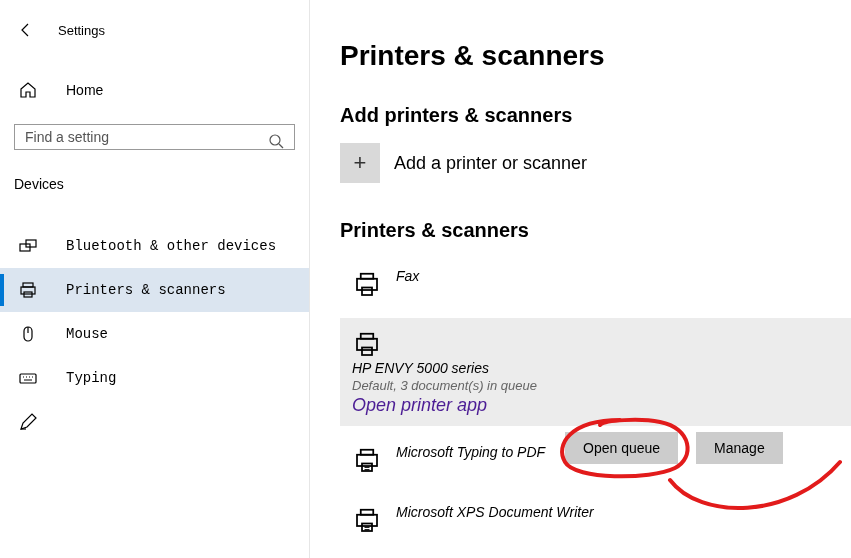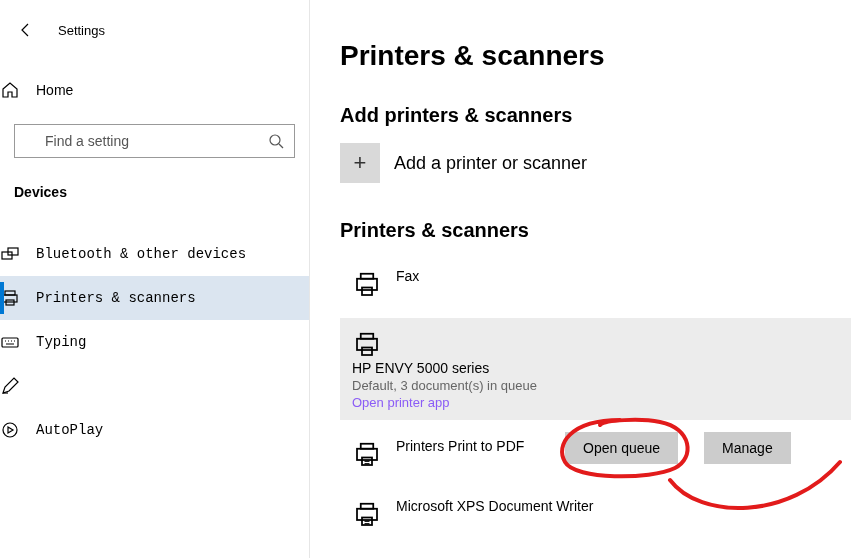--- a/index.html
+++ b/index.html
@@ -26,49 +26,50 @@
     align-items: center;
     height: 40px;
     padding-left: 18px;
   }
   .back-icon { width: 16px; height: 16px; margin-right: 24px; }
   .app-title { font-size: 13px; }
   .search-wrap { padding: 12px 14px 8px 14px; }
   .search-box {
     position: relative;
     border: 1px solid #999;
-    height: 34px;
-    padding-left: 20px;
+    height: 26px;
   }
   .search-input {
     width: 100%; height: 100%;
     border: none; outline: none;
     padding: 0 34px 0 10px;
     font-size: 14px;
     font-family: inherit;
     color: #555;
     background: transparent;
   }
   .search-input::placeholder { color: #555; }
   .search-glyph {
     position: absolute; right: 10px; top: 8px;
     width: 16px; height: 16px;
   }
   .category {
-    font-weight: 700;
+    font-weight: 400;
     padding: 18px 14px 10px 14px;
     font-size: 14px;
   }
   .nav { margin-top: 22px; font-family: Liberation Mono, monospace; }
   .nav-item {
     display: flex;
     align-items: center;
     height: 44px;
+    padding-left: 18px;
     cursor: default;
     position: relative;
+    gap: 12px;
   }
   .nav-item.selected { background: #dbe5f0; }
   .nav-item.selected::before {
     content: "";
     position: absolute;
     left: 0; top: 6px; bottom: 6px;
     width: 4px;
     background: #0078d4;
   }
   .nav-icon { width: 20px; height: 20px; margin-right: 16px; flex: none; }
@@ -94,27 +95,27 @@
   .add-label { font-size: 18px; }
   .device {
     display: flex;
     align-items: flex-start;
     padding: 10px 12px;
     margin-bottom: 8px;
     min-height: 48px;
   }
   .device.selected { background: #ececec; flex-direction: column; }
   .dev-icon { width: 30px; height: 30px; margin-right: 14px; flex: none; margin-top: 2px; }
-  .dev-text { display: flex; flex-direction: column; }
+  .dev-text { display: flex; flex-direction: column; font-style: italic; }
   .dev-name { font-size: 14px; }
   .dev-sub { font-size: 13px; color: #666; margin-top: 2px; }
-  .dev-link { font-size: 13px; color: #8b5cf6; margin-top: 2px; }
+  .dev-link { font-size: 18px; color: #4c1d95; margin-top: 2px; }
   .action-row {
     display: flex;
-    gap: 26px;
+    gap: 18px;
     position: absolute;
     left: 565px;
     top: 432px;
   }
   .btn {
     background: #ccc;
     border: none;
     height: 32px;
     padding: 0 18px;
     font-size: 14px;
@@ -169,42 +170,42 @@
       <div class="nav-item selected">
         <svg class="nav-icon" viewBox="0 0 20 20">
             <rect x="5" y="3" width="10" height="4" stroke="#000" stroke-width="1.2" fill="none"></rect>
             <rect x="3" y="7" width="14" height="7" stroke="#000" stroke-width="1.2" fill="none"></rect>
             <rect x="6" y="12" width="8" height="5" stroke="#000" stroke-width="1.2" fill="none"></rect>
           </svg>
         <span class="nav-label">Printers &amp; scanners</span>
       </div>
       <div class="nav-item">
         <svg class="nav-icon" viewBox="0 0 20 20">
+            <rect x="6" y="3" width="8" height="14" rx="4" stroke="#000" stroke-width="1.2" fill="none"></rect>
+            <line x1="10" y1="3" x2="10" y2="9" stroke="#000" stroke-width="1.2"></line>
+          </svg>
+        <span class="nav-label">Mouse</span>
+      </div>
+      <div class="nav-item">
+        <svg class="nav-icon" viewBox="0 0 20 20">
             <rect x="2" y="6" width="16" height="9" rx="1" stroke="#000" stroke-width="1.2" fill="none"></rect>
             <line x1="5" y1="9" x2="6" y2="9" stroke="#000"></line>
             <line x1="8" y1="9" x2="9" y2="9" stroke="#000"></line>
             <line x1="11" y1="9" x2="12" y2="9" stroke="#000"></line>
             <line x1="14" y1="9" x2="15" y2="9" stroke="#000"></line>
             <line x1="6" y1="12" x2="14" y2="12" stroke="#000"></line>
           </svg>
         <span class="nav-label">Typing</span>
       </div>
       <div class="nav-item">
         <svg class="nav-icon" viewBox="0 0 20 20">
             <path d="M3 17 L5 11 L14 2 L18 6 L9 15 Z" stroke="#000" stroke-width="1.2" fill="none"></path>
             <path d="M3 17 Q6 17 8 17" stroke="#000" stroke-width="1.2" fill="none"></path>
           </svg>
       </div>
-      <div class="nav-item">
-        <svg class="nav-icon" viewBox="0 0 20 20">
-            <circle cx="10" cy="10" r="7" stroke="#000" stroke-width="1.2" fill="none"></circle>
-            <path d="M8 7 L13 10 L8 13 Z" stroke="#000" stroke-width="1.2" fill="none"></path>
-          </svg>
-        <span class="nav-label">AutoPlay</span>
-      </div>
     </div>
   </div>
 
   <div class="main">
     <div class="page-title">Printers &amp; scanners</div>
 
     <div class="section-title">Add printers &amp; scanners</div>
     <div class="add-row">
       <div class="add-tile">
         <span class="plus">+</span>
@@ -240,21 +241,21 @@
 
     <div class="device">
       <svg class="dev-icon" viewBox="0 0 24 24">
           <rect x="7" y="3" width="10" height="4" stroke="#000" stroke-width="1.4" fill="none"></rect>
           <rect x="4" y="7" width="16" height="9" stroke="#000" stroke-width="1.4" fill="none"></rect>
           <rect x="8" y="14" width="8" height="6" stroke="#000" stroke-width="1.4" fill="none"></rect>
           <line x1="10" y1="17" x2="14" y2="17" stroke="#000"></line>
           <line x1="10" y1="19" x2="14" y2="19" stroke="#000"></line>
         </svg>
       <div class="dev-text">
-        <span class="dev-name">Printers Print to PDF</span>
+        <span class="dev-name">Microsoft Typing to PDF</span>
       </div>
     </div>
 
     <div class="device">
       <svg class="dev-icon" viewBox="0 0 24 24">
           <rect x="7" y="3" width="10" height="4" stroke="#000" stroke-width="1.4" fill="none"></rect>
           <rect x="4" y="7" width="16" height="9" stroke="#000" stroke-width="1.4" fill="none"></rect>
           <rect x="8" y="14" width="8" height="6" stroke="#000" stroke-width="1.4" fill="none"></rect>
           <line x1="10" y1="17" x2="14" y2="17" stroke="#000"></line>
           <line x1="10" y1="19" x2="14" y2="19" stroke="#000"></line>

